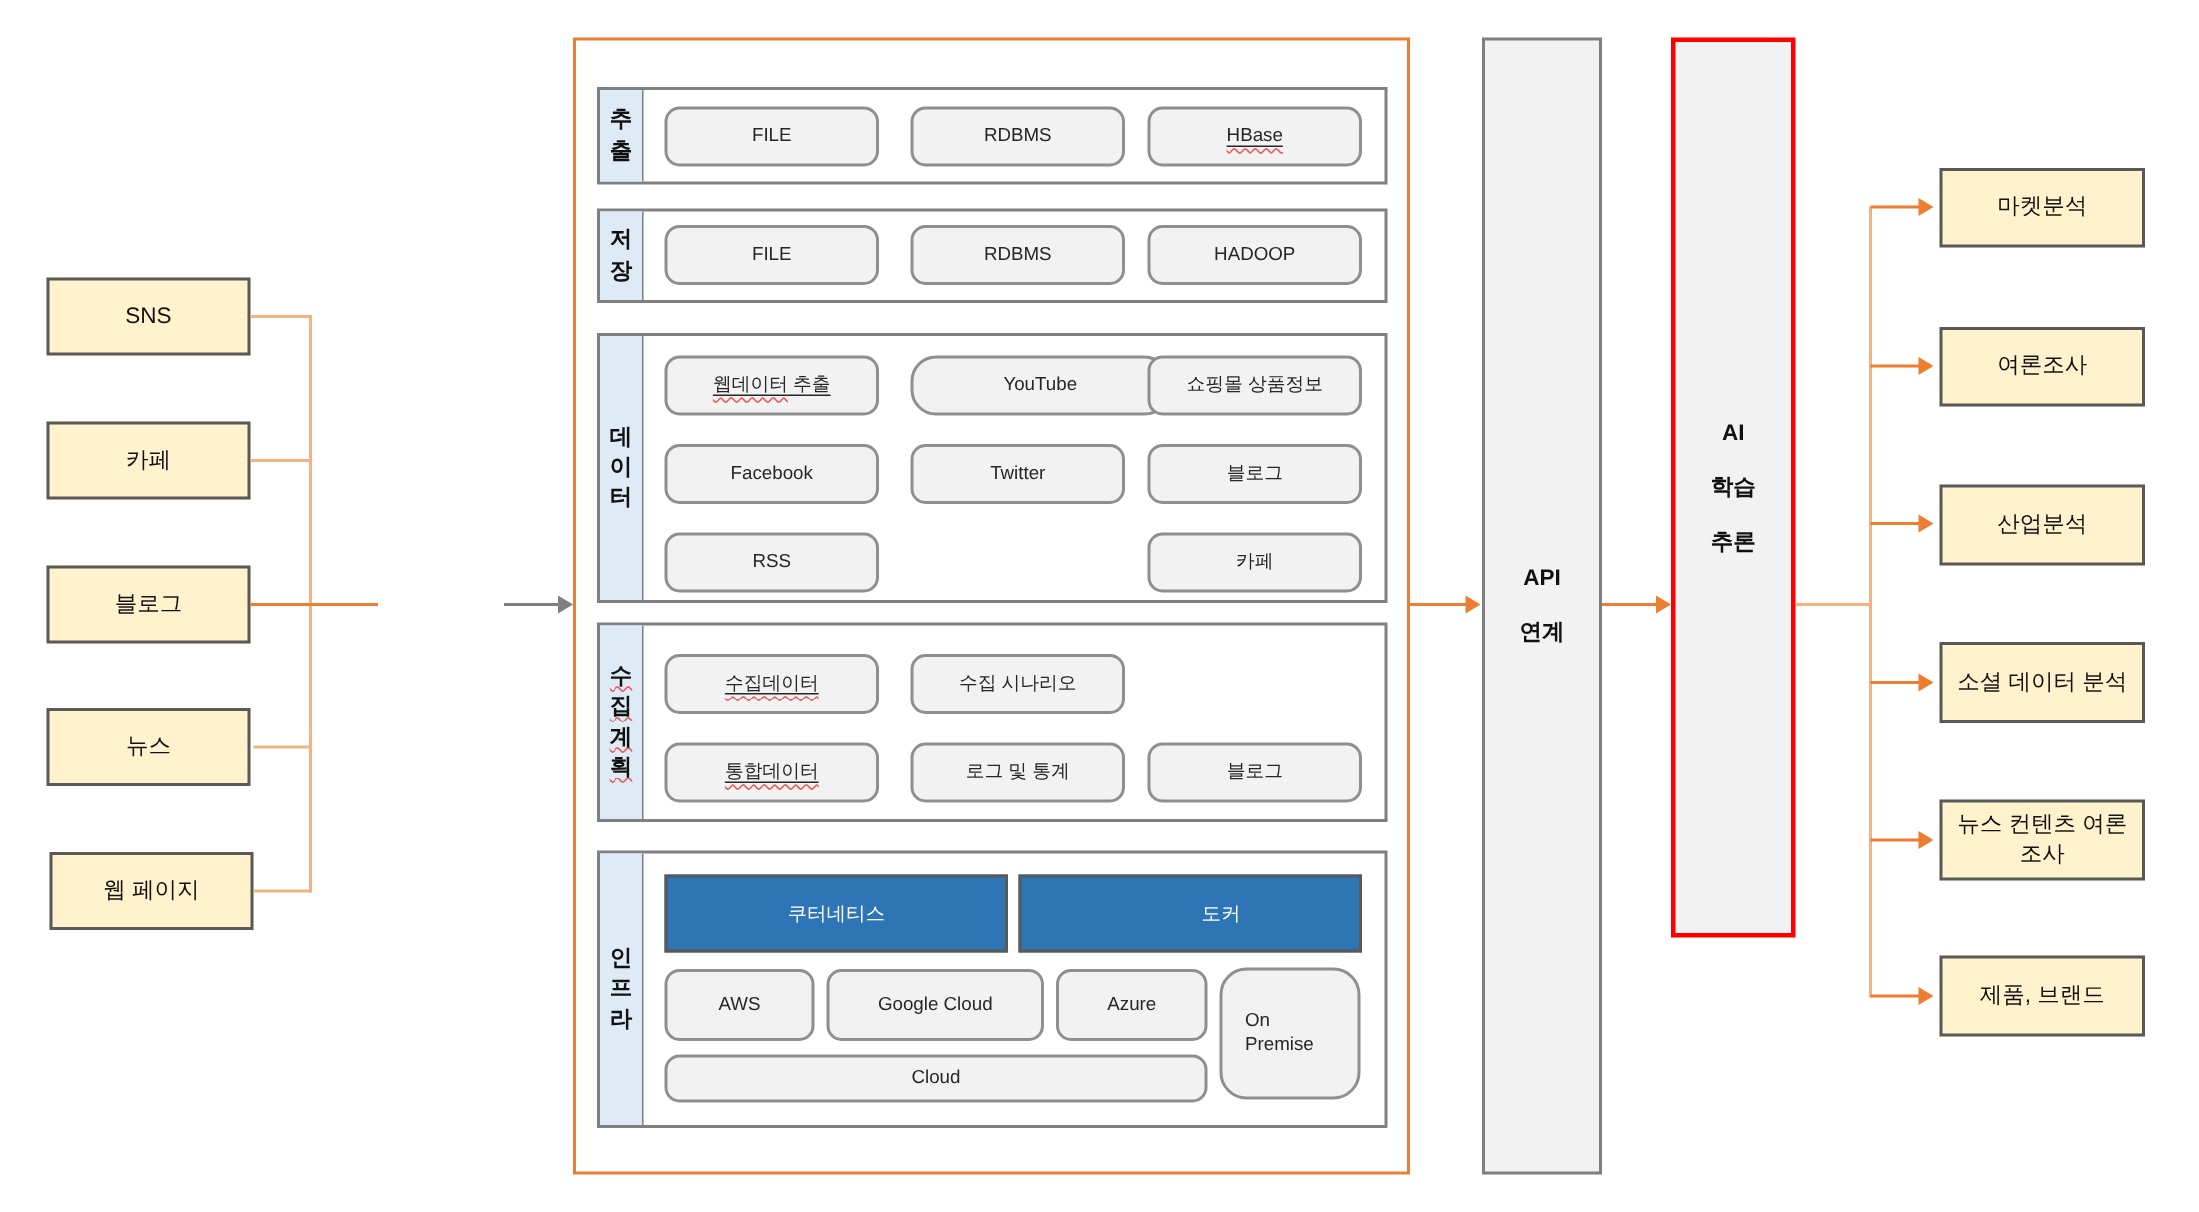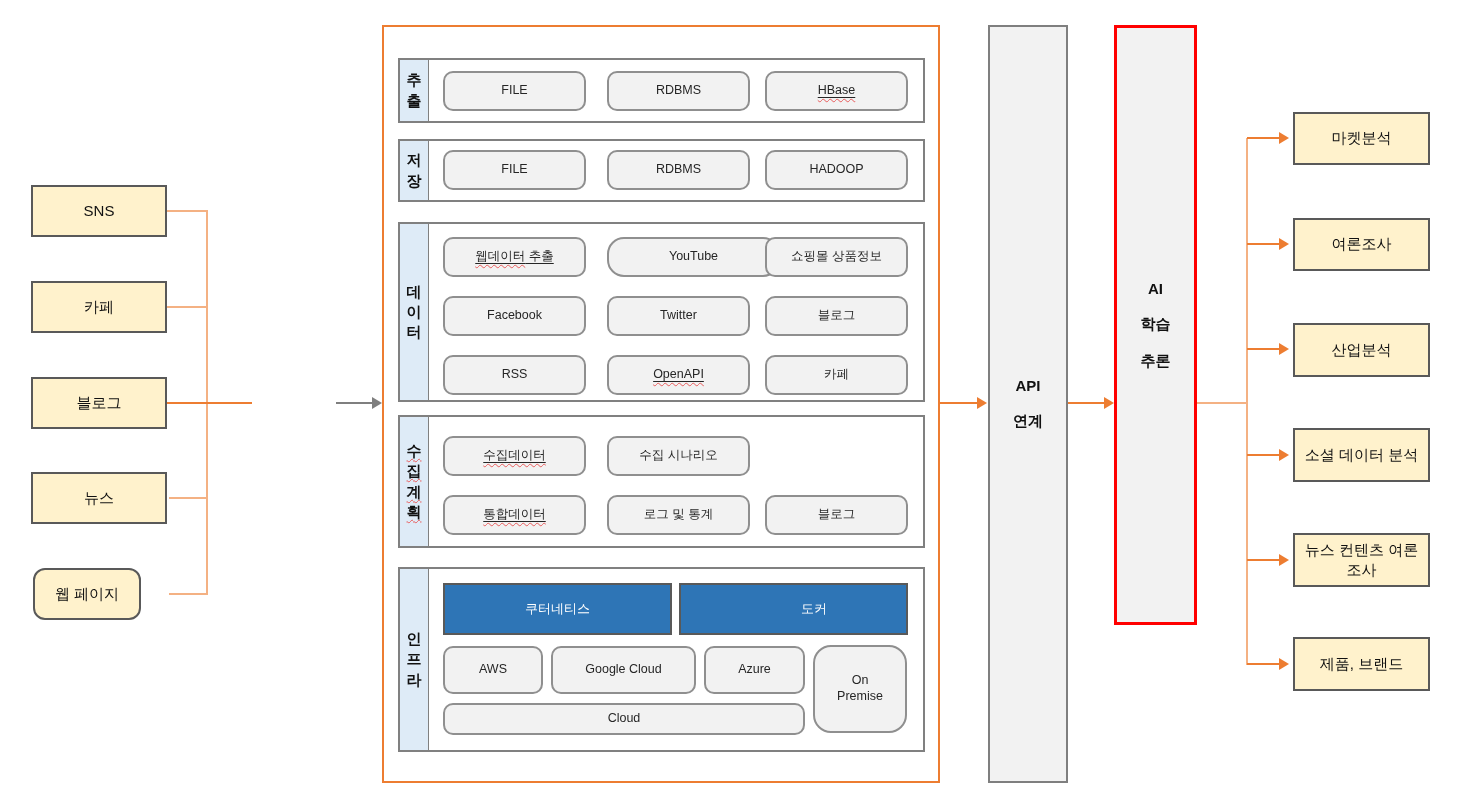--- a/index.html
+++ b/index.html
@@ -16,21 +16,21 @@
   .gbox{background:var(--box-gray);border:2px solid var(--border-gray);display:flex;flex-direction:column;
         align-items:center;justify-content:center;text-align:center;font-weight:700;font-size:15px;}
   .gbox .ln{margin:9px 0;}
   .aibox{border:3px solid var(--red);}
   .frame{border:2px solid var(--orange);background:#fff;}
   .prow{background:#fff;border:2px solid #808080;}
   .plabel{position:absolute;left:0;top:0;bottom:0;width:29px;background:var(--label-blue);
           border-right:1px solid #808080;display:flex;flex-direction:column;align-items:center;
           justify-content:center;font-size:15px;font-weight:600;line-height:1.35;}
   .item{background:var(--box-gray);border:2px solid #8f8f8f;border-radius:10px;display:flex;
-        align-items:center;justify-content:center;font-size:12.5px;color:#262626;text-align:center;
+        align-items:center;justify-content:center;font-size:12.5px;color:#262626;
         line-height:1.25;padding:2px 4px;}
   .bluebox{background:var(--blue);border:2px solid #595959;color:#fff;display:flex;align-items:center;
            justify-content:center;font-size:13px;}
   .hline{height:2px;} .vline{width:2px;}
   .light{background:var(--orange-light);} .dark{background:var(--orange);}
   .grayline{background:var(--border-gray);}
   .head{width:0;height:0;border-top:6px solid transparent;border-bottom:6px solid transparent;
         border-left:10px solid var(--orange);}
   .head.gray{border-left-color:var(--border-gray);}
   .u{text-decoration:underline;text-decoration-thickness:1px;text-underline-offset:3px;}
@@ -50,21 +50,21 @@
     </div>
   <div class="abs ybox" style="left:31px;top:281px;width:136px;height:52px;">
       <span>카페</span>
     </div>
   <div class="abs ybox" style="left:31px;top:377px;width:136px;height:52px;">
       <span>블로그</span>
     </div>
   <div class="abs ybox" style="left:31px;top:472px;width:136px;height:52px;">
       <span>뉴스</span>
     </div>
-  <div class="abs ybox" style="left:33px;top:568px;width:108px;height:52px;border-radius:12px;">
+  <div class="abs ybox" style="left:33px;top:568px;width:136px;height:52px;">
       <span>웹 페이지</span>
     </div>
 
   <div class="abs hline light" style="left:167px;top:210px;width:41px;"></div>
   <div class="abs hline light" style="left:167px;top:306px;width:41px;"></div>
   <div class="abs hline light" style="left:169px;top:497px;width:39px;"></div>
   <div class="abs hline light" style="left:169px;top:593px;width:39px;"></div>
   <div class="abs vline light" style="left:206px;top:210px;height:385px;"></div>
   <div class="abs hline dark" style="left:167px;top:402px;width:85px;"></div>
 
@@ -126,23 +126,20 @@
       <span>Facebook</span>
     </div>
   <div class="abs item" style="left:607px;top:296px;width:143px;height:40px;">
       <span>Twitter</span>
     </div>
   <div class="abs item" style="left:765px;top:296px;width:143px;height:40px;">
       <span>블로그</span>
     </div>
   <div class="abs item" style="left:443px;top:355px;width:143px;height:40px;">
       <span>RSS</span>
-    </div>
-  <div class="abs item" style="left:607px;top:355px;width:143px;height:40px;">
-      <span class="u"><span class="sq">OpenAPI</span></span>
     </div>
   <div class="abs item" style="left:765px;top:355px;width:143px;height:40px;">
       <span>카페</span>
     </div>
 
   <div class="abs prow" style="left:398px;top:415px;width:527px;height:133px;">
     <div class="plabel vlabel sqchars">
         <div>수</div>
         <div>집</div>
         <div>계</div>

